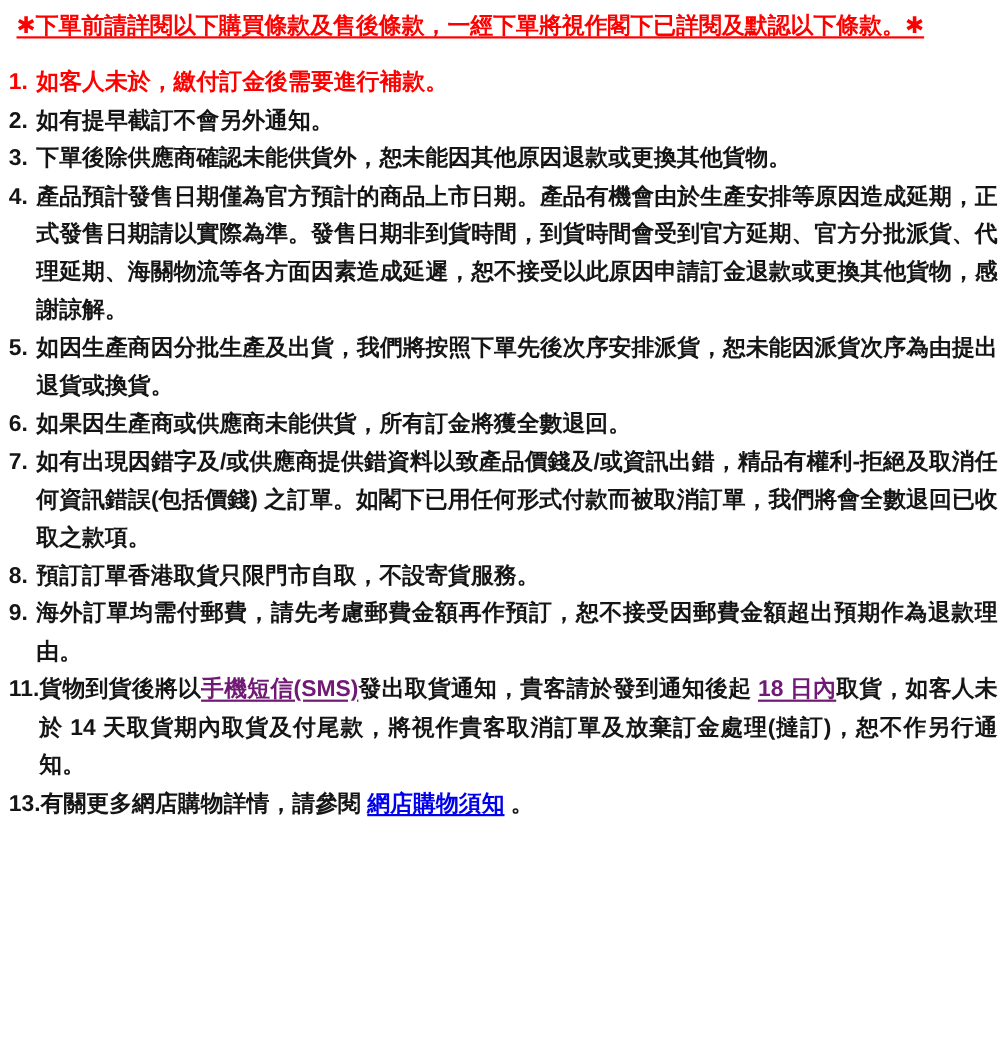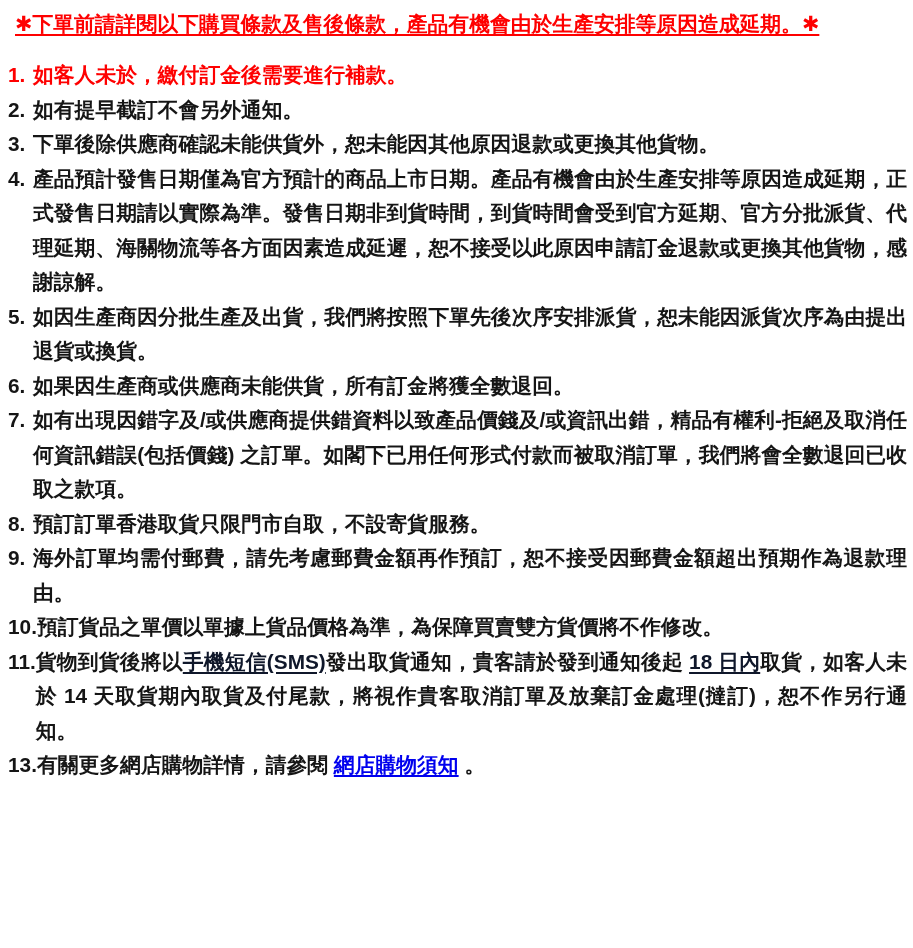--- a/index.html
+++ b/index.html
@@ -43,36 +43,36 @@
   ol.terms .num {
     flex: 0 0 25px;
     white-space: nowrap;
   }
   ol.terms .txt {
     flex: 1 1 auto;
     text-align: justify;
   }
   li.red-item { color: #fe0000; }
   .red-em {
-    color: #0f172a;
+    color: #701a75;
     text-decoration: underline;
     text-underline-offset: 3px;
   }
   a.guide-link {
     color: #0000ee;
     text-decoration: underline;
     text-underline-offset: 3px;
     cursor: pointer;
   }
 </style>
 </head>
 <body>
 
 <main>
-  <h1 class="banner">✱下單前請詳閱以下購買條款及售後條款，產品有機會由於生產安排等原因造成延期。✱</h1>
+  <h1 class="banner">✱下單前請詳閱以下購買條款及售後條款，一經下單將視作閣下已詳閱及默認以下條款。✱</h1>
 
 
   <ol class="terms" id="terms-list">
       <li class="red-item">
         <span class="num">1.</span>
         <span class="txt"><span>如客人未於，繳付訂金後需要進行補款。</span></span>
       </li>
       <li>
         <span class="num">2.</span>
         <span class="txt"><span>如有提早截訂不會另外通知。</span></span>
@@ -99,24 +99,20 @@
       </li>
       <li>
         <span class="num">8.</span>
         <span class="txt"><span>預訂訂單香港取貨只限門市自取，不設寄貨服務。</span></span>
       </li>
       <li>
         <span class="num">9.</span>
         <span class="txt"><span>海外訂單均需付郵費，請先考慮郵費金額再作預訂，恕不接受因郵費金額超出預期作為退款理由。</span></span>
       </li>
       <li>
-        <span class="num">10.</span>
-        <span class="txt"><span>預訂貨品之單價以單據上貨品價格為準，為保障買賣雙方貨價將不作修改。</span></span>
-      </li>
-      <li>
         <span class="num">11.</span>
         <span class="txt"><span>貨物到貨後將以</span><span class="red-em">手機短信(SMS)</span><span>發出取貨通知，貴客請於發到通知後起 </span><span class="red-em">18 日內</span><span>取貨，如客人未於 14 天取貨期內取貨及付尾款，將視作貴客取消訂單及放棄訂金處理(撻訂)，恕不作另行通知。</span></span>
       </li>
       <li>
         <span class="num">13.</span>
         <span class="txt"><span>有關更多網店購物詳情，請參閱 </span><a class="guide-link" href="#">網店購物須知</a><span> 。</span></span>
       </li>
     </ol>
 </main>
 

